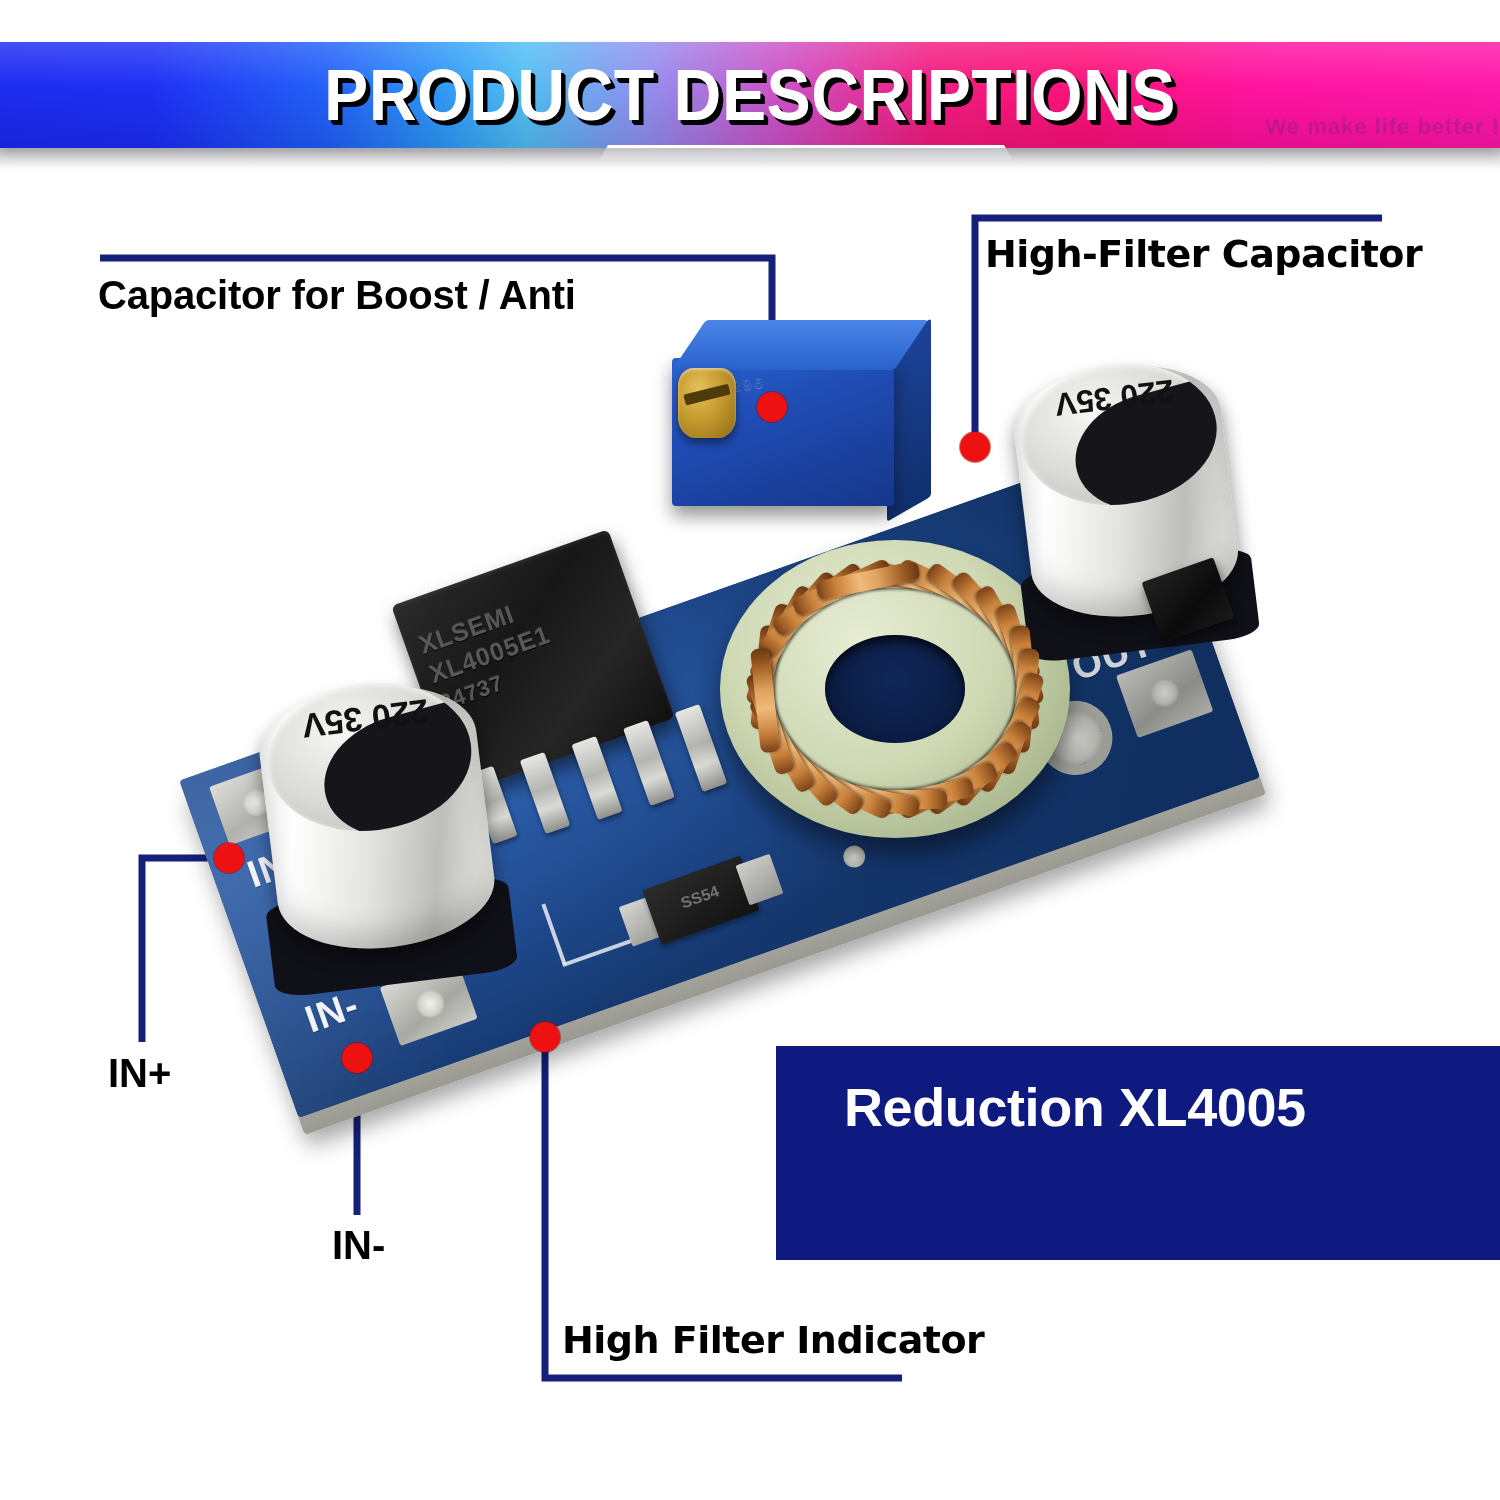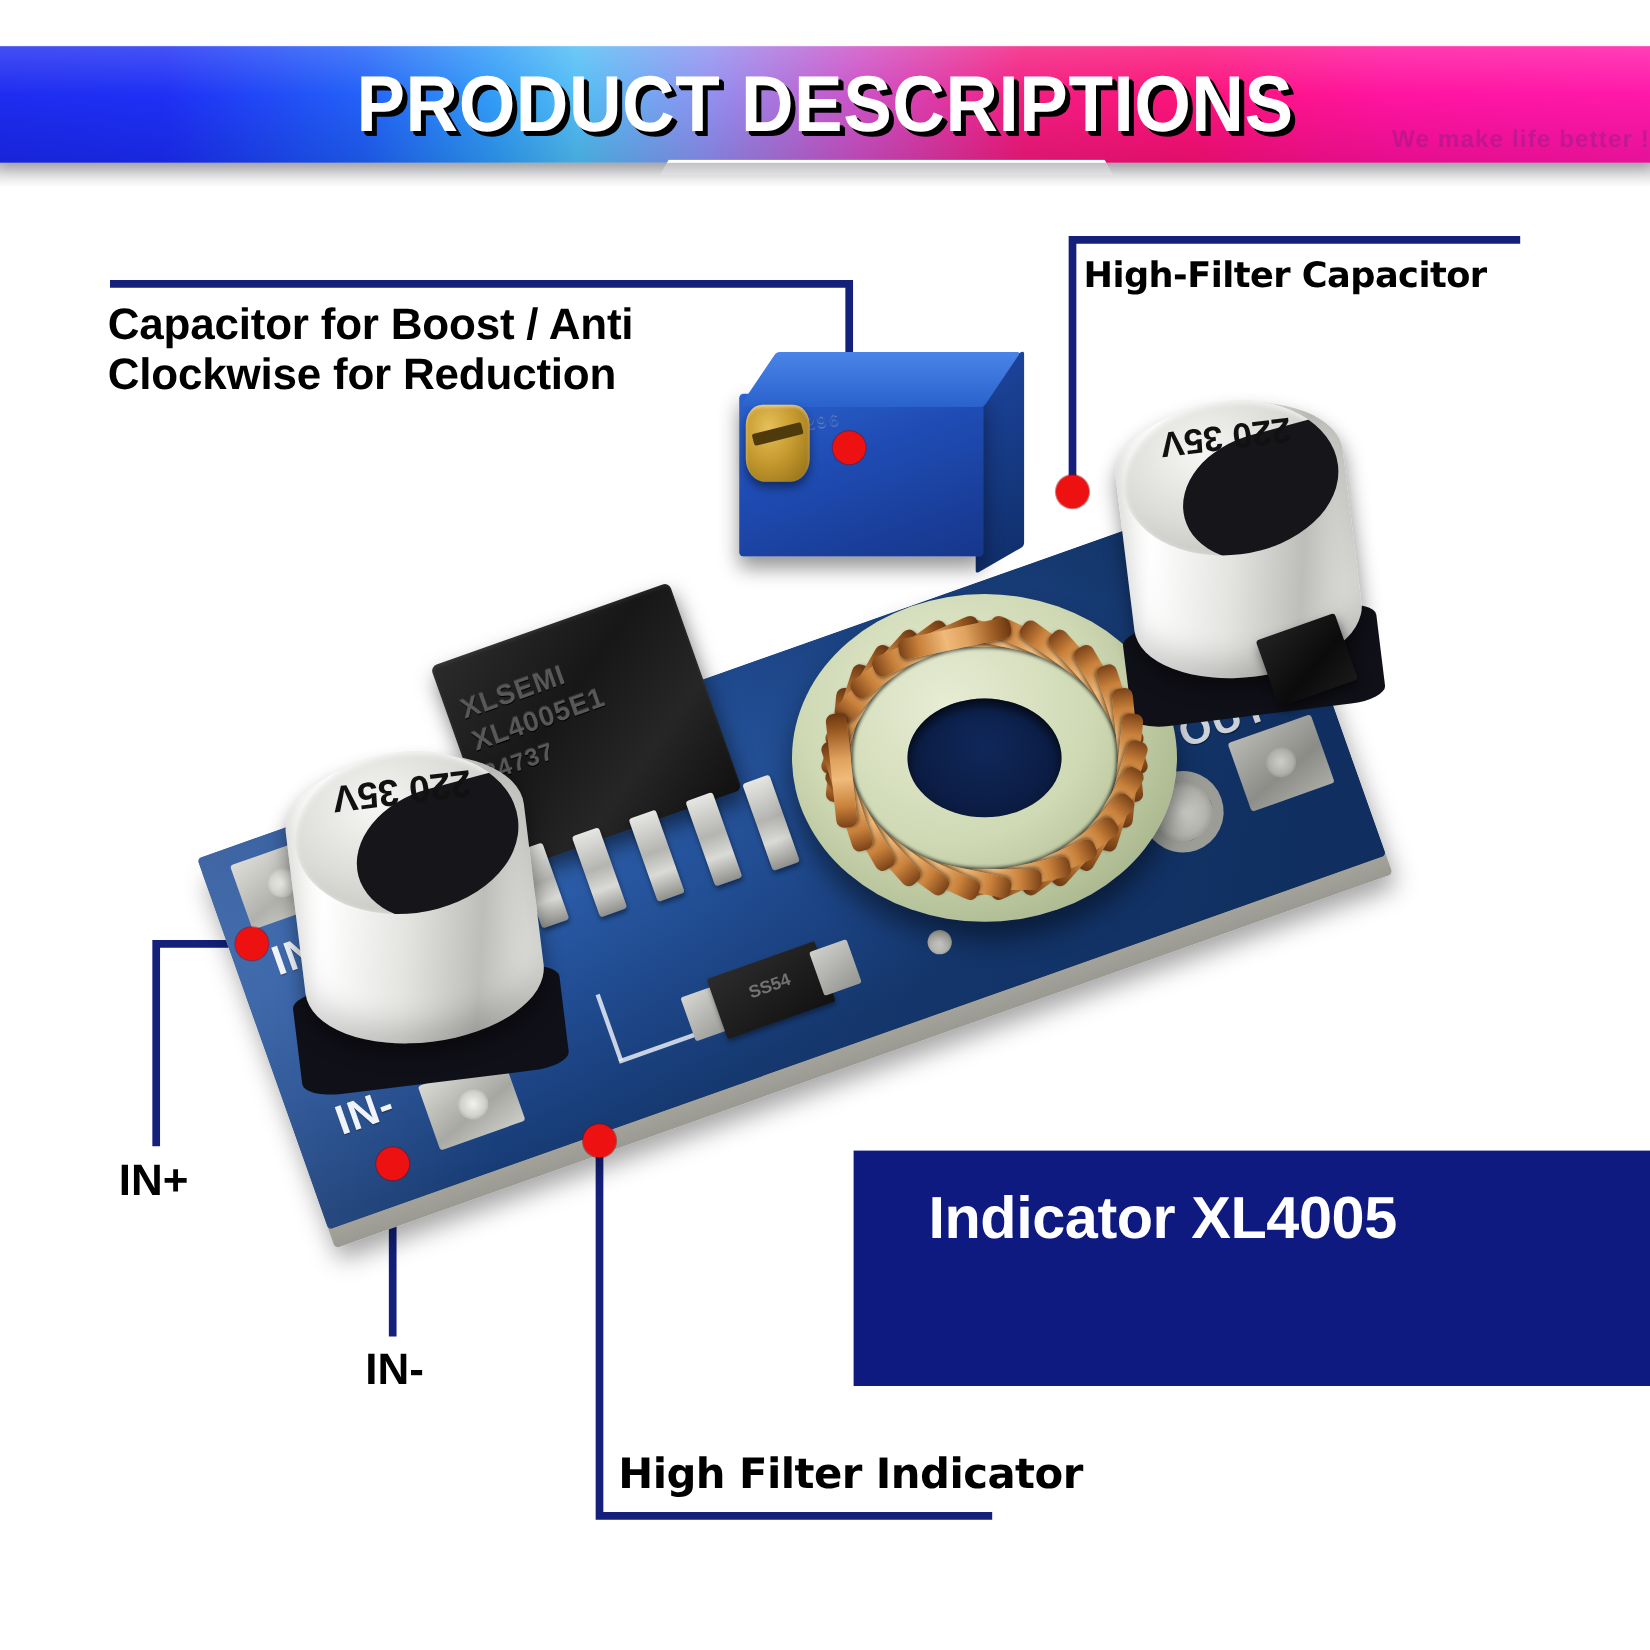--- a/index.html
+++ b/index.html
@@ -63,21 +63,21 @@
     position:absolute;left:0;top:106px;width:1500px;height:22px;
     background:linear-gradient(180deg,rgba(120,120,130,0.45) 0%,rgba(255,255,255,0) 100%);
   }
 
   
   .callout{position:absolute;color:#000;font-weight:bold;line-height:1.16;}
   .callout.geo{font-family:"DejaVu Sans", sans-serif;font-weight:bold;letter-spacing:-0.5px;}
   .callout.cond{font-family:"Liberation Sans", sans-serif;font-weight:bold;transform-origin:left top;}
 
   #cal-pot{left:98px;top:272px;width:660px;font-size:40px;letter-spacing:-0.2px;}
-  #cal-cap{left:985px;top:232px;width:470px;font-size:32px;}
+  #cal-cap{left:985px;top:232px;width:470px;font-size:38px;}
   #cal-inplus{left:108px;top:1050px;font-size:40px;}
   #cal-inminus{left:332px;top:1222px;font-size:40px;}
   #cal-indicator{left:562px;top:1318px;font-size:38px;}
 
   
   #leaders{position:absolute;left:0;top:0;width:1500px;height:1500px;}
 
   
   .navybox{
     position:absolute;left:776px;top:1046px;width:740px;height:214px;
@@ -416,30 +416,29 @@
   </div>
 
   <div class="dot" style="left:757px;top:392px;"></div>
   <div class="dot" style="left:960px;top:432px;"></div>
   <div class="dot" style="left:214px;top:843px;"></div>
   <div class="dot" style="left:342px;top:1043px;"></div>
   <div class="dot" style="left:530px;top:1022px;"></div>
 
   <div class="callout cond" id="cal-pot">
     <div>Capacitor for Boost / Anti</div>
-    <div>Clockwise for Reduction</div>
   </div>
 
   <div class="callout geo" id="cal-cap">High-Filter Capacitor</div>
 
   <div class="callout cond" id="cal-inplus">IN+</div>
 
   <div class="callout cond" id="cal-inminus">IN-</div>
 
   <div class="callout geo" id="cal-indicator">High Filter Indicator</div>
 
   <div class="navybox">
     <div class="nb-text">
-      <div>Indicator XL4005</div>
+      <div>Reduction XL4005</div>
     </div>
   </div>
 
 </div>
 
 </body></html>

